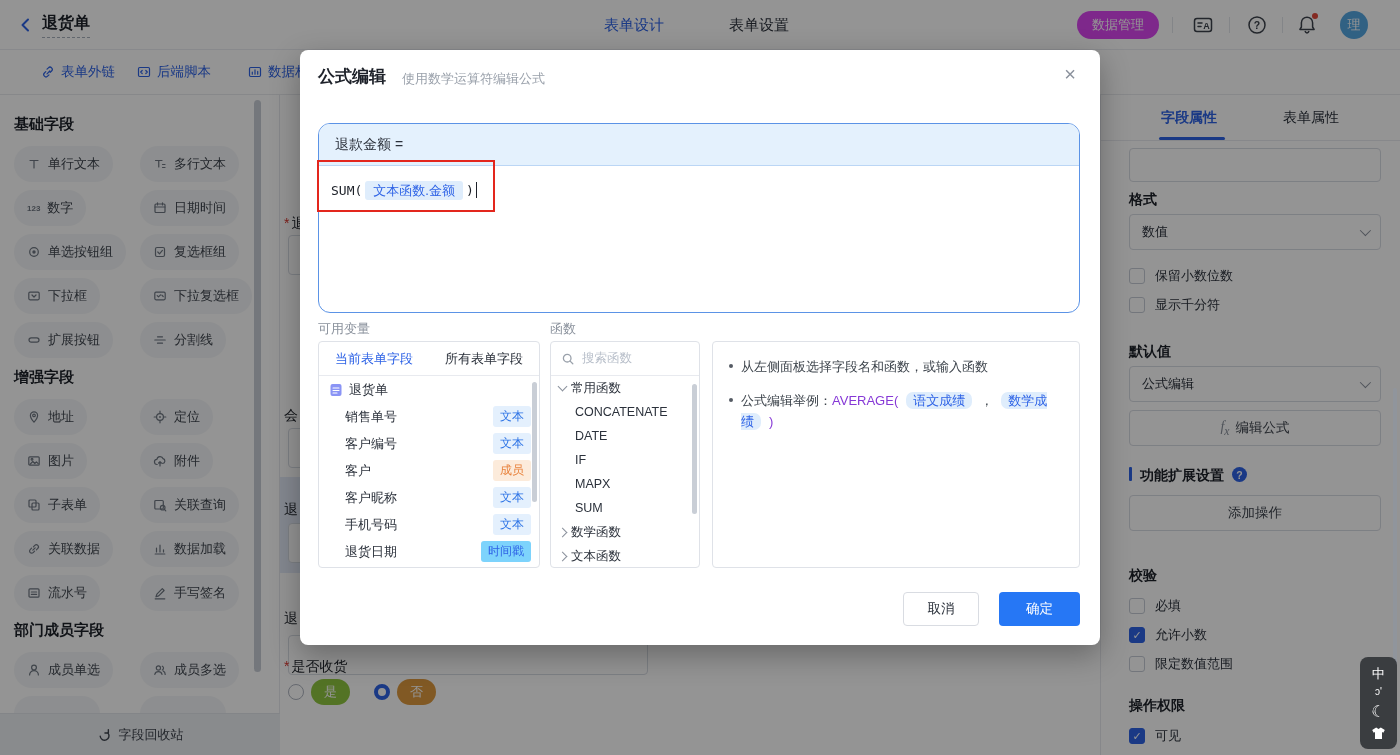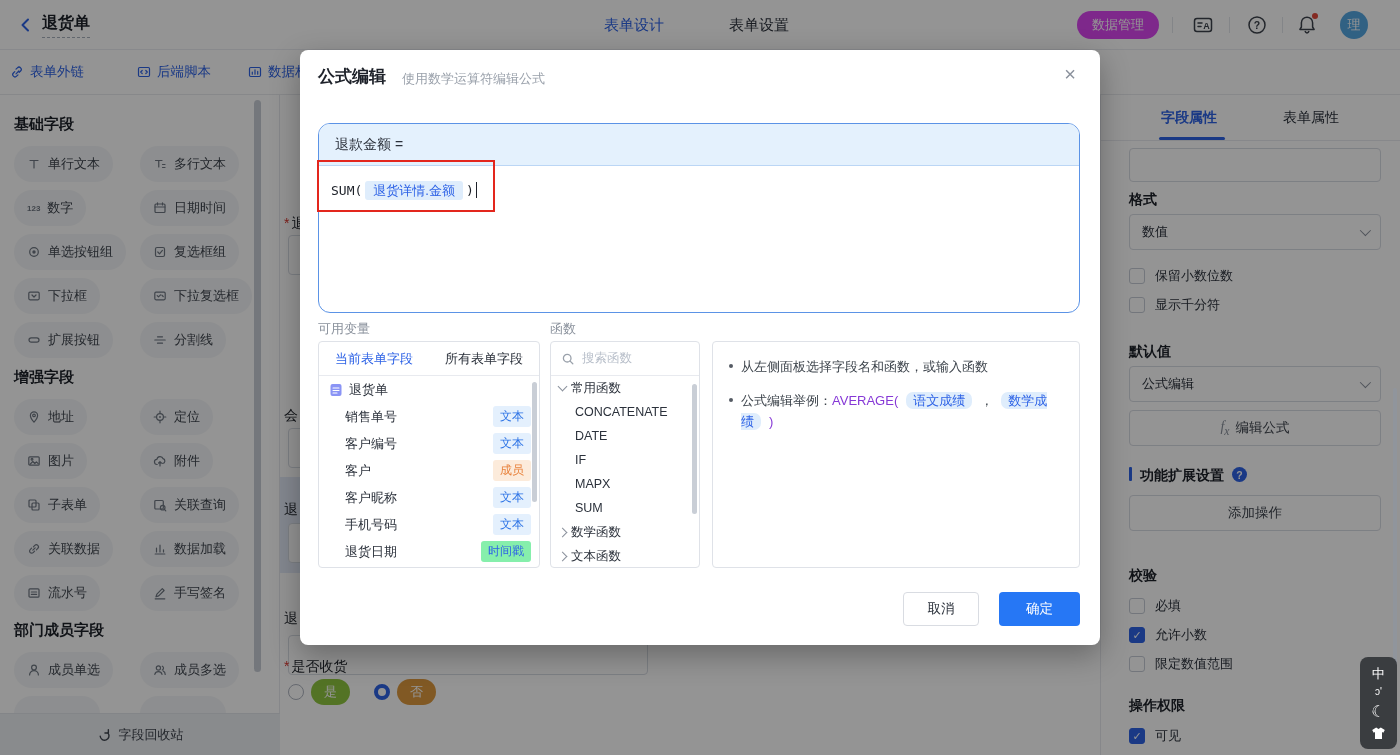--- a/index.html
+++ b/index.html
@@ -105,21 +105,21 @@
   .fp{left:250px;width:150px;}
   .tp{left:412px;width:368px;padding:14px 16px;}
   .vp-tabs{height:34px;border-bottom:1px solid #E8EAEF;display:flex;}
   .vp-tab{flex:1;display:flex;align-items:center;justify-content:center;font-size:13px;color:#2B313B;cursor:pointer;}
   .vp-tab.active{color:#2E63E6;}
   .v-row{height:27px;display:flex;align-items:center;padding:0 8px 0 26px;font-size:13px;color:#2B313B;cursor:pointer;}
   .v-root{padding-left:10px;gap:6px;}
   .v-chip{margin-left:auto;font-size:12px;border-radius:3px;padding:2px 7px;}
   .chip-text{background:#E4F0FD;color:#2E74E6;}
   .chip-member{background:#FCEBDB;color:#E8823C;}
-  .chip-time{background:#86efac;color:#2E63E6;}
+  .chip-time{background:#7dd3fc;color:#2E63E6;}
   .v-scroll{position:absolute;right:2px;top:40px;width:5px;height:120px;border-radius:3px;background:#C9CED6;}
   .f-search{height:34px;border-bottom:1px solid #E8EAEF;display:flex;align-items:center;gap:7px;padding:0 10px;color:#B7BEC9;font-size:12.5px;}
   .f-row{height:24px;display:flex;align-items:center;padding:0 6px 0 24px;font-size:12.5px;color:#2B313B;cursor:pointer;white-space:nowrap;}
   .f-group{padding-left:8px;gap:5px;color:#2B313B;font-size:12.5px;}
   .tri-d{width:7px;height:7px;border-right:1.3px solid #8A919C;border-bottom:1.3px solid #8A919C;transform:rotate(45deg);margin-top:-3px;flex:none;}
   .tri-r{width:7px;height:7px;border-right:1.3px solid #8A919C;border-bottom:1.3px solid #8A919C;transform:rotate(-45deg);flex:none;}
   .f-scroll{position:absolute;right:2px;top:42px;width:5px;height:130px;border-radius:3px;background:#C9CED6;}
   .tip-line{display:flex;align-items:flex-start;gap:8px;font-size:13px;color:#3C434B;margin-bottom:13px;line-height:21px;}
   .bullet{width:4px;height:4px;border-radius:50%;background:#555B64;margin-top:8px;flex:none;}
   .fn-purple{color:#8638D6;}
@@ -171,21 +171,21 @@
           <path d="M11 3.2a5.6 5.6 0 0 0-5.6 5.6v4.2L3.9 15.4h14.2L16.6 13V8.8A5.6 5.6 0 0 0 11 3.2z"></path>
           <path d="M9.2 17.6a1.9 1.9 0 0 0 3.6 0"></path>
         </svg>
       <span class="bell-dot"></span>
     </span>
     <span class="avatar" style="background: rgb(85, 167, 226);">理</span>
   </header>
 
   <div class="toolbar">
     <div id="tb-items">
-        <span class="tb-item" style="left:10px">
+        <span class="tb-item" style="left:41px">
           <span class="ico">
             <svg width="14" height="14" viewBox="0 0 14 14" fill="none" stroke="currentColor" stroke-width="1.2" stroke-linecap="round" stroke-linejoin="round">
               <path d="M6 8.8l2.8-2.8M4.8 6.6L3.4 8a2.2 2.2 0 003.2 3.2L8 9.8M9.2 7.4l1.4-1.4A2.2 2.2 0 007.4 2.8L6 4.2"></path>
             </svg>
           </span>
           <span>表单外链</span>
         </span>
         <span class="tb-item" style="left:137px">
           <span class="ico">
             <svg width="14" height="14" viewBox="0 0 14 14" fill="none" stroke="currentColor" stroke-width="1.2" stroke-linecap="round" stroke-linejoin="round">
@@ -520,21 +520,21 @@
   <div class="overlay"></div>
 
   <section class="modal">
     <span class="m-title">公式编辑</span>
     <span class="m-sub">使用数学运算符编辑公式</span>
     <span class="m-close">×</span>
 
     <div class="fxed">
       <div class="fxed-head">退款金额 =</div>
       <div class="fxed-body">
-        <span>SUM</span><span>(</span><span class="token">退货详情.金额</span><span>)</span><span class="caret"></span>
+        <span>SUM</span><span>(</span><span class="token">文本函数.金额</span><span>)</span><span class="caret"></span>
       </div>
     </div>
     <div class="annot"></div>
 
     <span class="m-sec-label" style="left:18px">可用变量</span>
     <div class="panel vp">
       <div class="vp-tabs">
         <span class="vp-tab active">当前表单字段</span>
         <span class="vp-tab">所有表单字段</span>
       </div>

